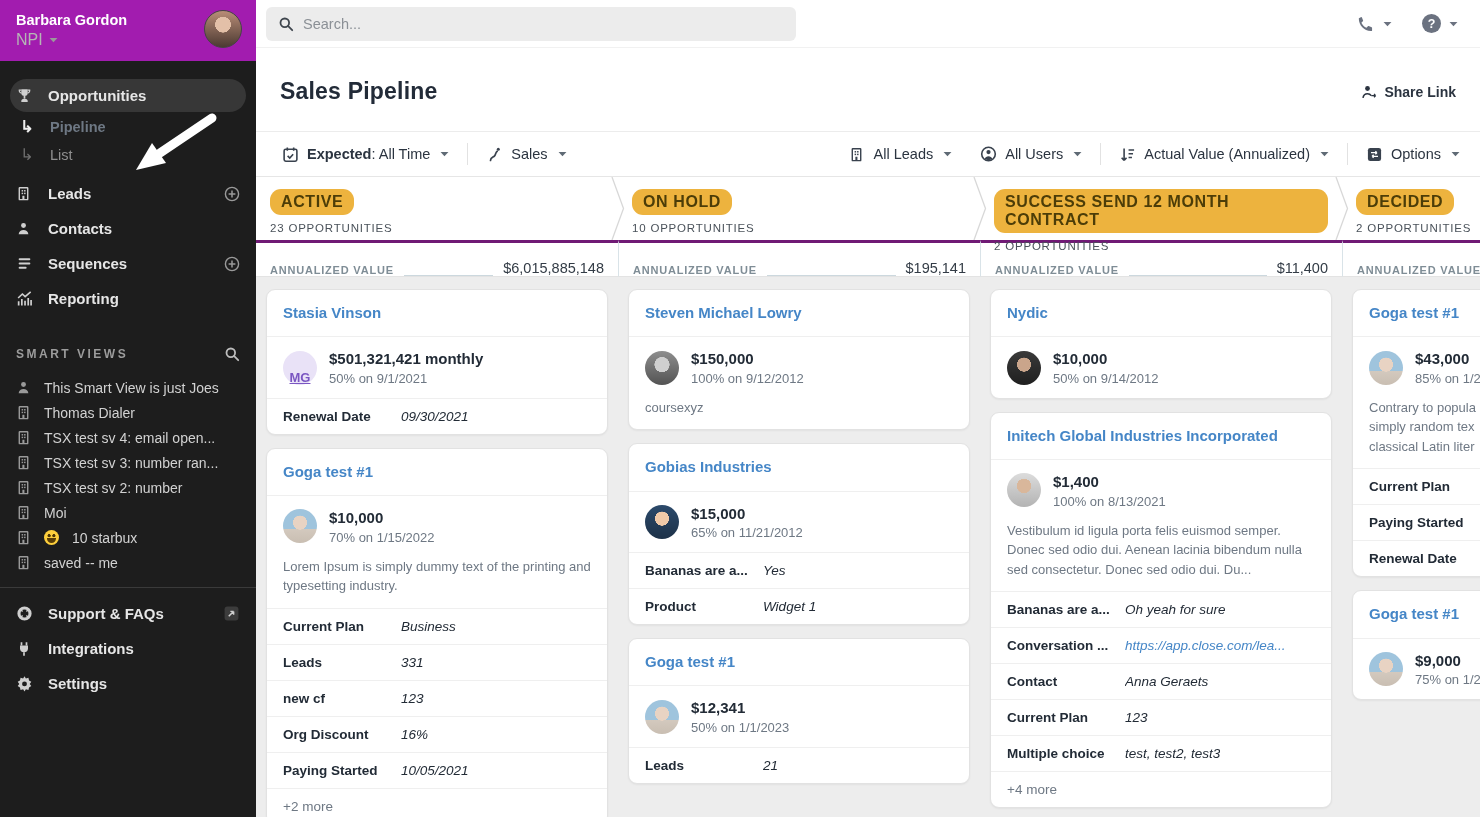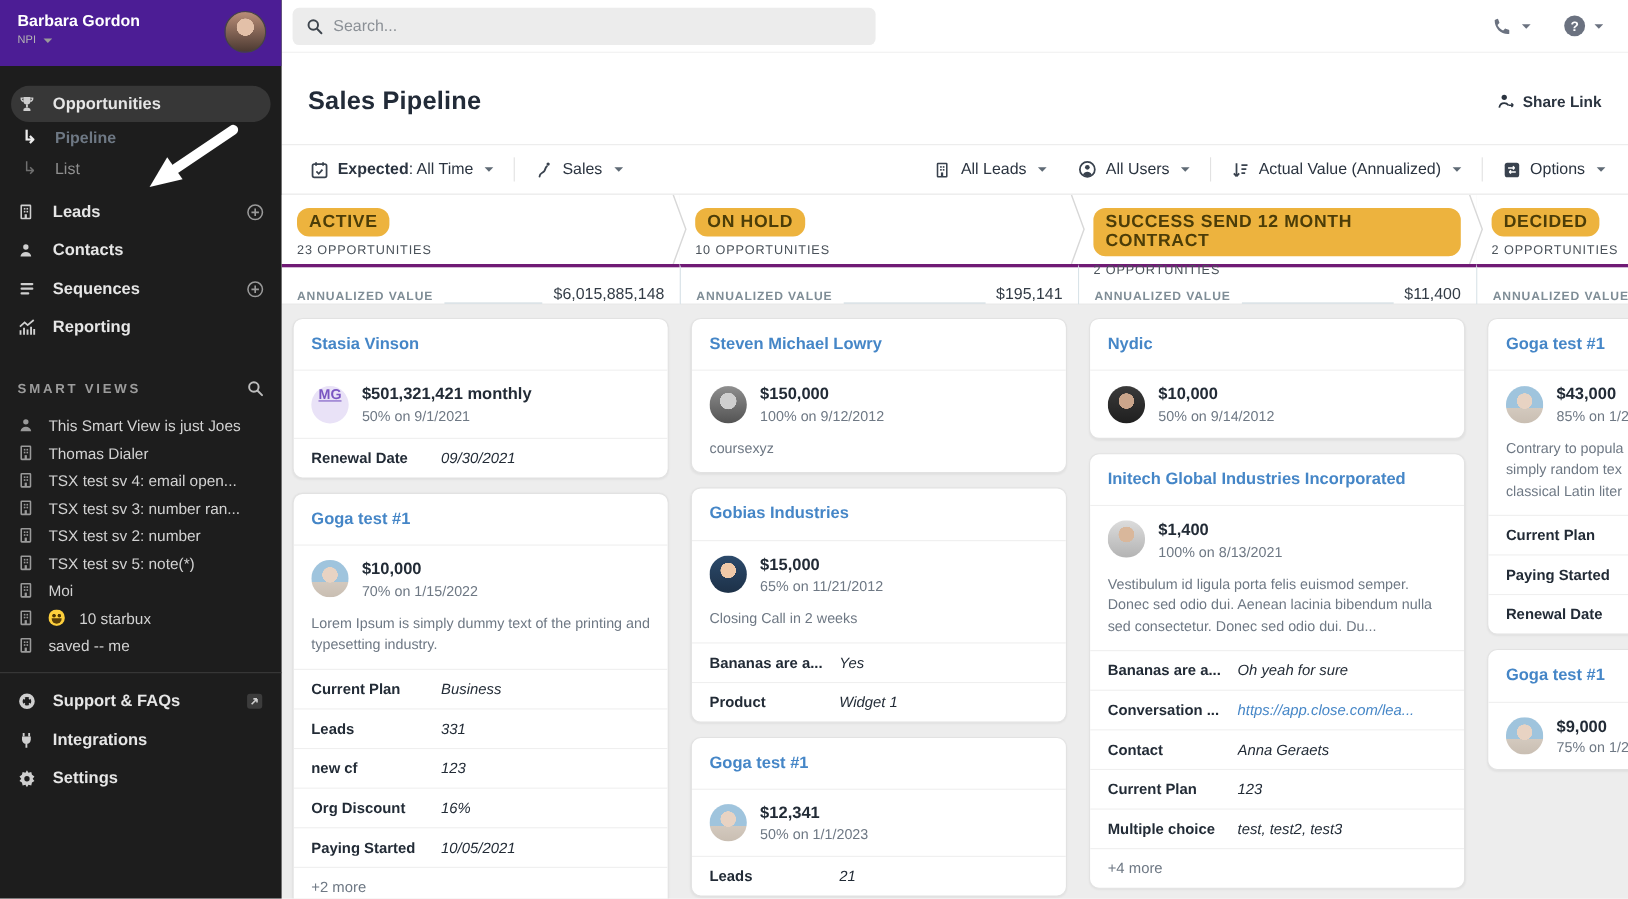--- a/index.html
+++ b/index.html
@@ -2,24 +2,24 @@
 <html><head>
 <meta charset="utf-8">
 <style>
   * { box-sizing: border-box; margin: 0; padding: 0; }
   html,body { width:1480px; height:817px; overflow:hidden; }
   body { font-family:"Liberation Sans", sans-serif; background:#ededed; color:#2b3440; }
   .app { display:flex; width:100%; height:100%; }
 
   
   .sidebar { width:256px; min-width:256px; background:#1d1d1d; color:#e4e4e4; position:relative; display:flex; flex-direction:column; overflow:hidden; }
-  .user-block { background:#4c1d95; padding:10px 14px 12px 16px; display:flex; align-items:flex-start; }
+  .user-block { background:#a21caf; padding:10px 14px 12px 16px; display:flex; align-items:flex-start; }
   .user-info { flex:1; padding-top:2px; }
   .user-name { font-size:14.5px; font-weight:bold; color:#fff; }
-  .user-org { font-size:10px; color:#b5b5b5; margin-top:3px; display:flex; align-items:center; gap:6px; cursor:pointer; }
+  .user-org { font-size:16px; color:#b5b5b5; margin-top:3px; display:flex; align-items:center; gap:6px; cursor:pointer; }
   .avatar-sm { width:38px; height:38px; border-radius:50%; border:1px solid #444;
     background: radial-gradient(circle at 50% 38%, #e3c0a8 27%, transparent 28%), linear-gradient(#b98d77,#4c3a32); }
   .caret { display:inline-flex; }
   .caret svg { display:block; }
 
   .nav { margin-top:16px; }
   .nav-item { display:flex; align-items:center; gap:14px; padding:9px 16px; font-size:15px; font-weight:700; color:#e6e6e6; cursor:pointer; }
   .nav-item .ic { width:18px; display:inline-flex; color:#cfcfcf; flex:none; }
   .nav-item.active { background:#373737; border-radius:20px; margin:2px 10px; padding:8px 10px 8px 6px; }
   .nav-item.active .ic { margin-left:0; }
@@ -84,21 +84,21 @@
   .column + .column .col-value { border-left:1px solid #d9e3e8; }
   .cv-label { font-size:11px; font-weight:700; letter-spacing:.8px; color:#7f8d96; white-space:nowrap; }
   .cv-line { flex:1; height:1px; background:#ccd8de; }
   .cv-value { font-size:14.5px; color:#333c46; font-weight:500; white-space:nowrap; }
   .col-cards { padding:12px 10px; display:flex; flex-direction:column; gap:13px; overflow:hidden; flex:1; }
 
   .card { background:#fff; border:1px solid #e2e2e2; border-radius:9px; box-shadow:0 1px 2px rgba(0,0,0,.05); overflow:hidden; flex:none; }
   .card-title { padding:13px 16px; color:#4586c7; font-weight:700; font-size:15px; border-bottom:1px solid #efefef; line-height:1.35; cursor:pointer; }
   .card-body { padding:12px 16px; display:flex; gap:12px; align-items:center; }
   .avatar { width:34px; height:34px; border-radius:50%; flex:none; }
-  .avatar.initials { background:#e9e2f7; color:#7a56c2; display:flex; align-items:flex-start; justify-content:center; font-size:13px; font-weight:700;text-decoration:underline; }
+  .avatar.initials { background:#e9e2f7; color:#7a56c2; display:flex; align-items:flex-end; justify-content:center; font-size:13px; font-weight:700;text-decoration:underline; }
   .photo-goga   { background: radial-gradient(circle at 50% 40%, #e8d3c3 26%, transparent 27%), linear-gradient(180deg,#9fc4dd 0%,#9fc4dd 58%,#d3c9be 59%,#c9beb2 100%); }
   .photo-lowry  { background: radial-gradient(circle at 50% 40%, #cfcfcf 28%, transparent 29%), linear-gradient(#8e8e8e,#535353); }
   .photo-gobias { background: radial-gradient(circle at 50% 40%, #f0c9a8 26%, transparent 27%), linear-gradient(#2c4a6b,#1d3148); }
   .photo-nydic  { background: radial-gradient(circle at 50% 40%, #caa58b 26%, transparent 27%), linear-gradient(#3a3a3a,#1f1f1f); }
   .photo-initech{ background: radial-gradient(circle at 50% 38%, #d9b79b 26%, transparent 27%), linear-gradient(#dcdcdc,#b3b3b3); }
   .amount { font-size:15px; font-weight:800; color:#222b36; line-height:1.3; white-space:nowrap; }
   .sub { font-size:13px; color:#6e7884; margin-top:2px; white-space:nowrap; }
   .note { padding:0 16px 12px; font-size:13px; color:#6e7884; line-height:1.5; }
   .note.pre { white-space:pre-line; }
   .frow { display:flex; padding:10px 16px; border-top:1px solid #efefef; font-size:13.5px; align-items:flex-start; }
@@ -278,33 +278,20 @@
           <span class="ic">
             <svg width="15" height="15" viewBox="0 0 16 16">
               <rect x="3.5" y="1.8" width="9" height="12.7" rx="0.5" fill="none" stroke="currentColor" stroke-width="1.5"></rect>
               <rect x="6" y="4.3" width="1.6" height="1.6" fill="currentColor"></rect>
               <rect x="8.6" y="4.3" width="1.6" height="1.6" fill="currentColor"></rect>
               <rect x="6" y="7.1" width="1.6" height="1.6" fill="currentColor"></rect>
               <rect x="8.6" y="7.1" width="1.6" height="1.6" fill="currentColor"></rect>
               <rect x="6.8" y="10.4" width="2.2" height="4" fill="currentColor"></rect>
             </svg>
           </span>
-          <span class="sv-label">TSX test sv 5: note(*)</span>
-        </div>
-        <div class="sv-item">
-          <span class="ic">
-            <svg width="15" height="15" viewBox="0 0 16 16">
-              <rect x="3.5" y="1.8" width="9" height="12.7" rx="0.5" fill="none" stroke="currentColor" stroke-width="1.5"></rect>
-              <rect x="6" y="4.3" width="1.6" height="1.6" fill="currentColor"></rect>
-              <rect x="8.6" y="4.3" width="1.6" height="1.6" fill="currentColor"></rect>
-              <rect x="6" y="7.1" width="1.6" height="1.6" fill="currentColor"></rect>
-              <rect x="8.6" y="7.1" width="1.6" height="1.6" fill="currentColor"></rect>
-              <rect x="6.8" y="10.4" width="2.2" height="4" fill="currentColor"></rect>
-            </svg>
-          </span>
           <span class="sv-label">Moi</span>
         </div>
         <div class="sv-item">
           <span class="ic">
             <svg width="15" height="15" viewBox="0 0 16 16">
               <rect x="3.5" y="1.8" width="9" height="12.7" rx="0.5" fill="none" stroke="currentColor" stroke-width="1.5"></rect>
               <rect x="6" y="4.3" width="1.6" height="1.6" fill="currentColor"></rect>
               <rect x="8.6" y="4.3" width="1.6" height="1.6" fill="currentColor"></rect>
               <rect x="6" y="7.1" width="1.6" height="1.6" fill="currentColor"></rect>
               <rect x="8.6" y="7.1" width="1.6" height="1.6" fill="currentColor"></rect>
@@ -610,21 +597,20 @@
             </div>
             <div class="card">
               <div class="card-title">Gobias Industries</div>
         <div class="card-body">
           <div class="avatar photo-gobias"></div>
           <div>
             <div class="amount">$15,000</div>
             <div class="sub">65% on 11/21/2012</div>
           </div>
         </div>
-              <div class="note">Closing Call in 2 weeks</div>
               <div class="frow">
           <span class="flabel">Bananas are a...</span>
           <span class="fvalue">Yes</span>
               </div>
               <div class="frow">
           <span class="flabel">Product</span>
           <span class="fvalue">Widget 1</span>
               </div>
             </div>
             <div class="card">

